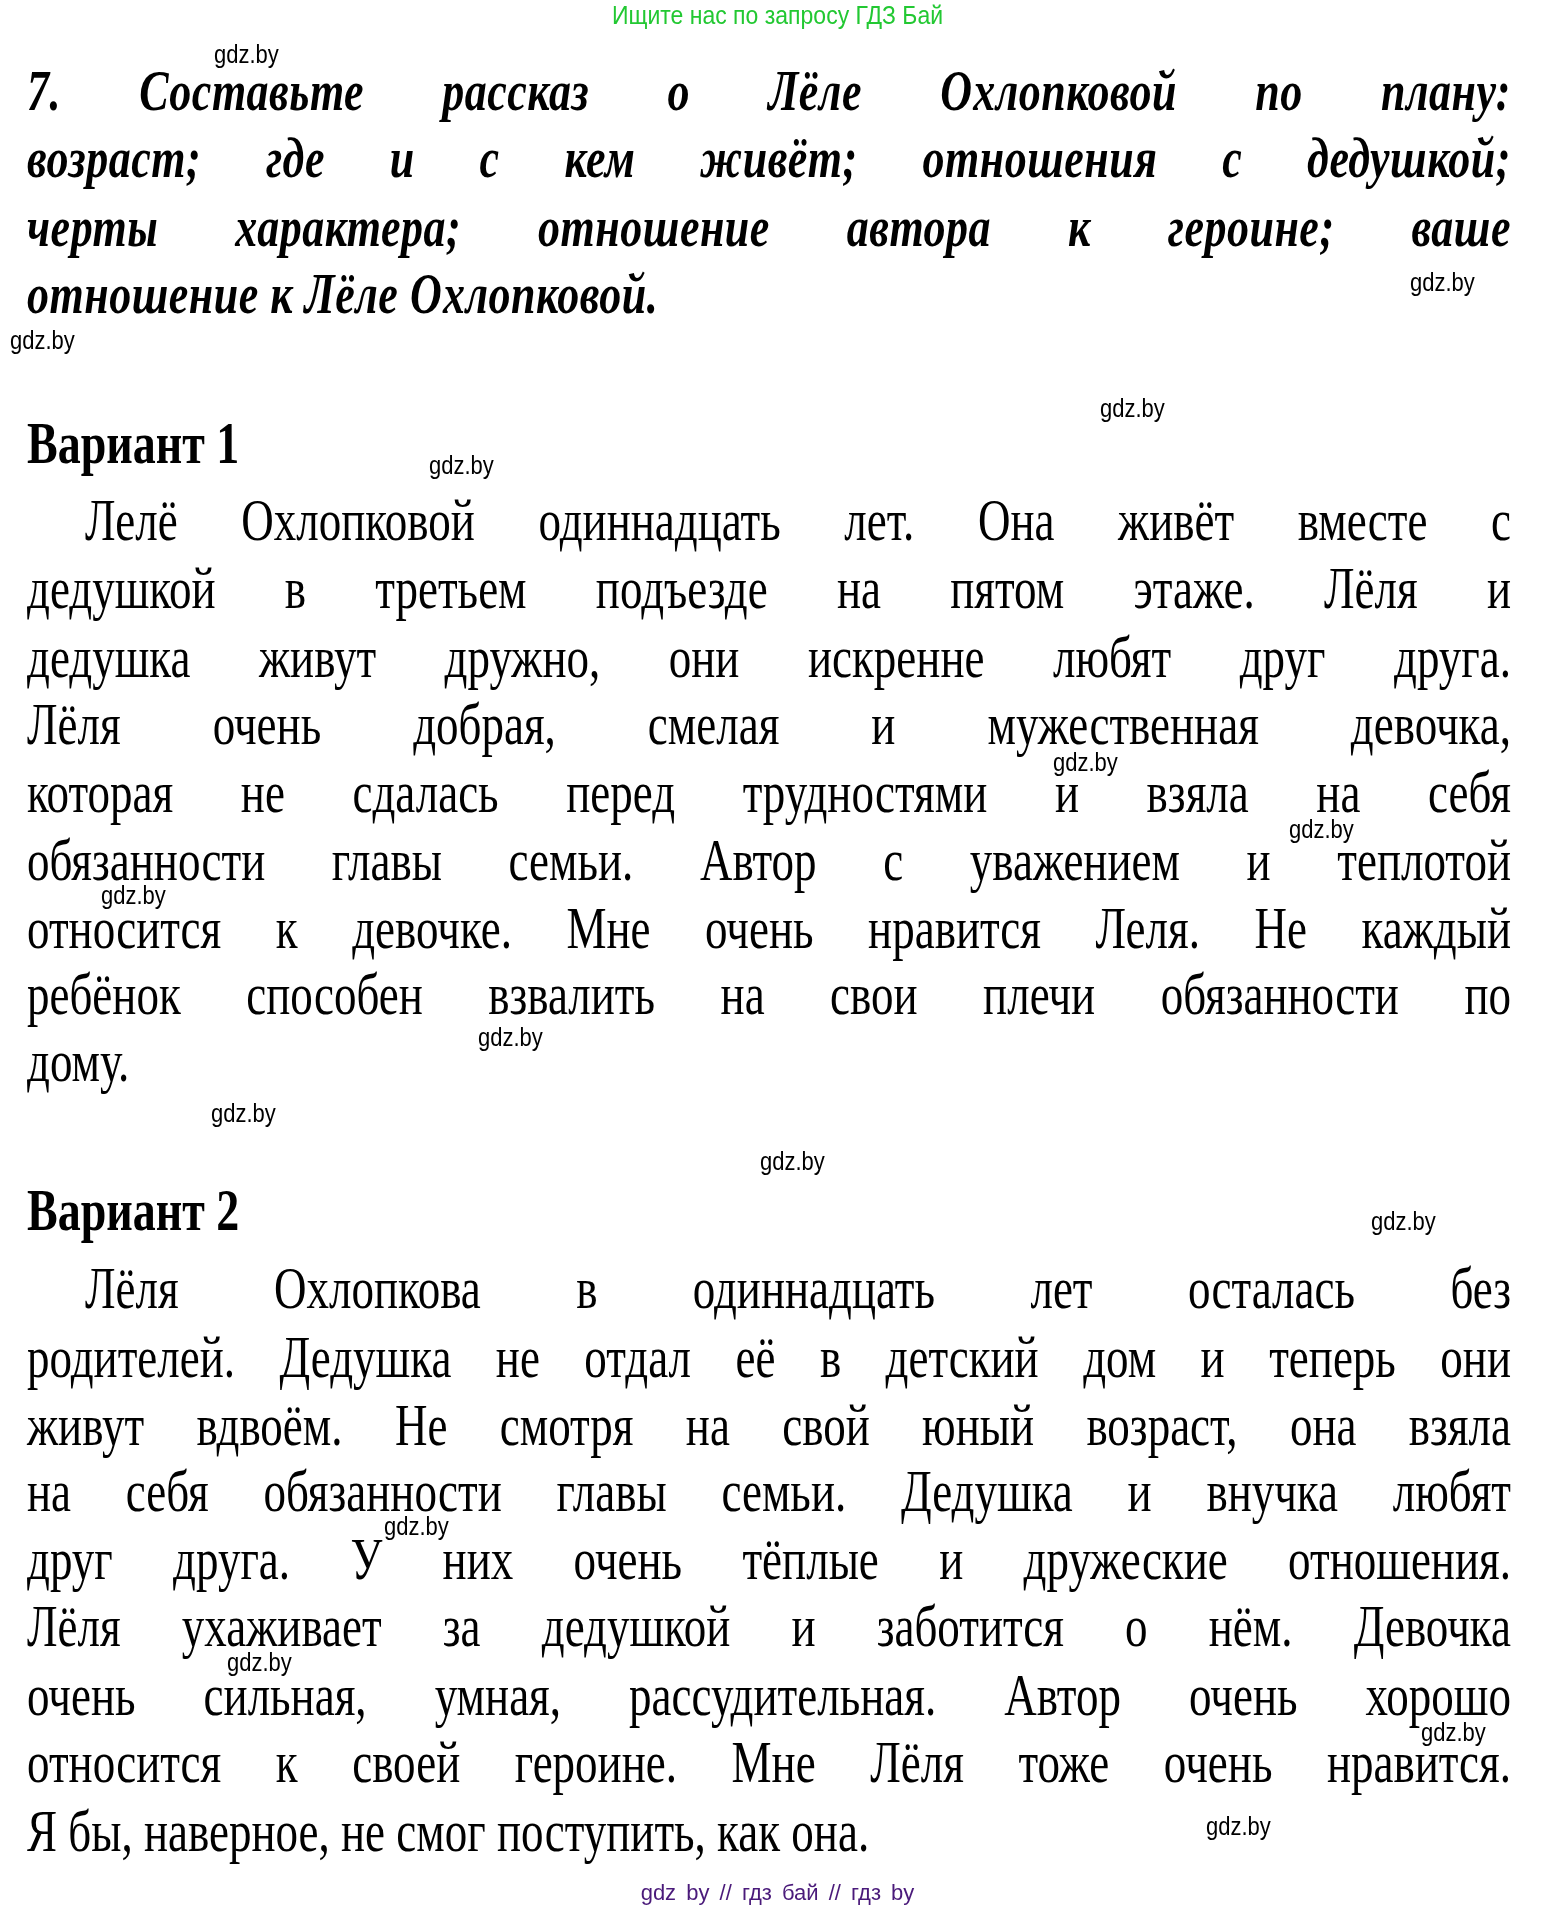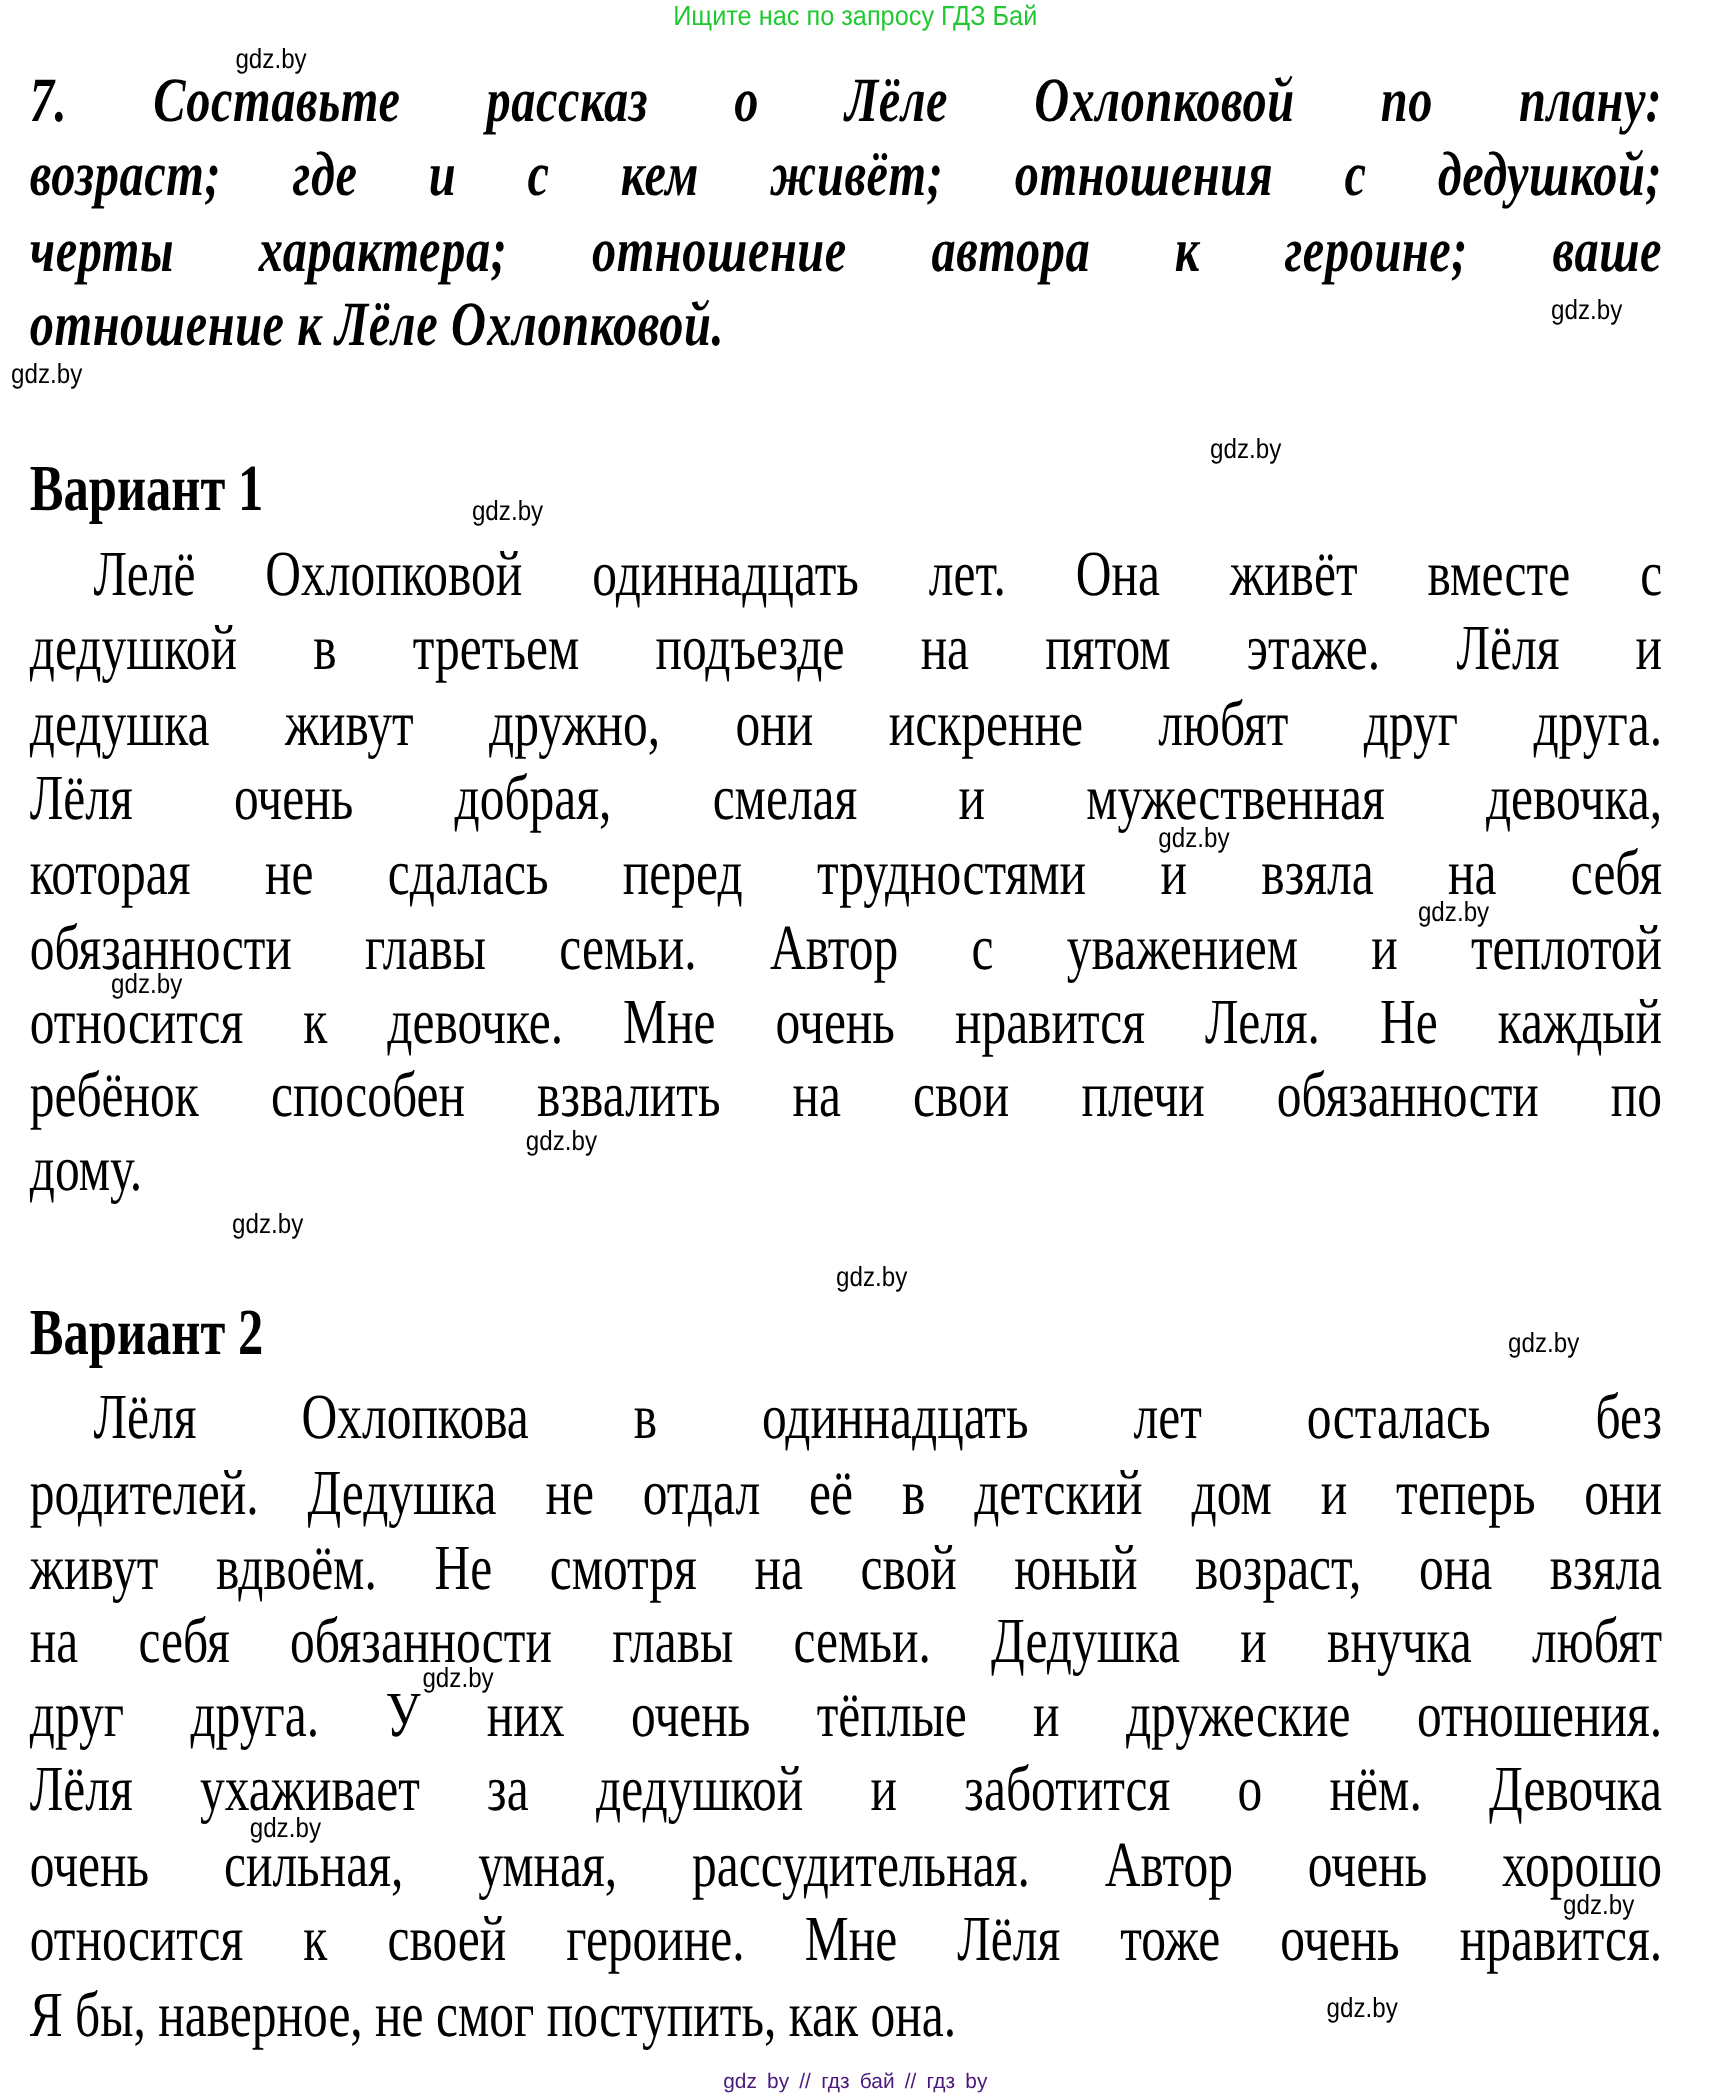--- a/index.html
+++ b/index.html
@@ -1,19 +1,19 @@
 <!DOCTYPE html>
 <html><head>
 <meta charset="utf-8">
 <style>
   html, body { margin:0; padding:0; background:#ffffff; }
   body { width:1555px; height:1908px; position:relative; overflow:hidden; font-family:"Liberation Serif", serif; color:#000; }
   .abs { position:absolute; }
   .header { left:0; width:1555px; top:1px; height:28px; text-align:center; color:#22c832; font-family:"Liberation Sans", sans-serif; font-size:25px; line-height:28px; transform:scaleX(0.92); }
-  .footer { left:0; width:1555px; top:1878px; height:30px; text-align:center; color:#4a1a7a; font-family:"Liberation Sans", sans-serif; font-size:19px; line-height:30px; word-spacing:4px; }
+  .footer { left:0; width:1555px; top:1878px; height:30px; text-align:center; color:#4a1a7a; font-family:"Liberation Sans", sans-serif; font-size:22px; line-height:30px; word-spacing:4px; }
   .wm { font-family:"Liberation Sans", sans-serif; font-size:25px; color:#000; line-height:28px; transform:scaleX(0.88); transform-origin:left center; white-space:nowrap; }
   .line { left:27px; width:1484px; height:68px; line-height:68px; white-space:nowrap; overflow:visible; text-align:justify; text-align-last:justify; transform:scaleY(1.3); transform-origin:center center; }
   .title-line { font-style:italic; font-weight:bold; font-size:44px; letter-spacing:0.5px; }
   .title-line.last { text-align-last:left; }
   .body-line { font-size:45px; }
   .body-line.last { text-align-last:left; }
   .body-line.indent { text-indent:58px; }
   .heading { left:27px; font-weight:bold; font-size:46px; height:60px; line-height:60px; transform:scaleY(1.3); transform-origin:left center; white-space:nowrap; }
 </style>
 </head>

